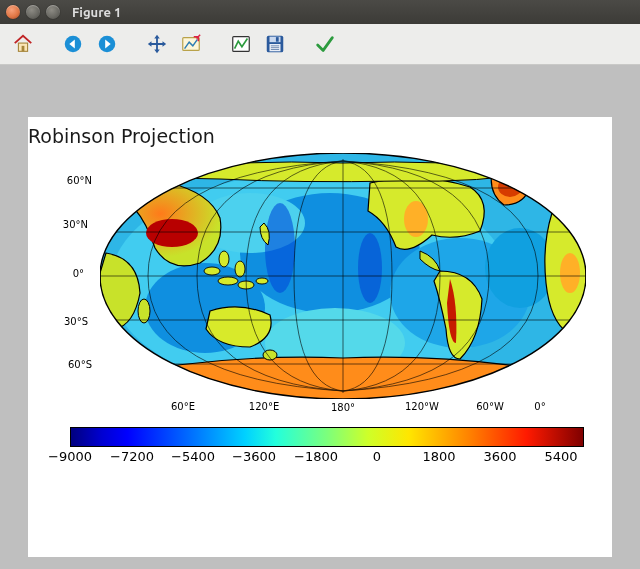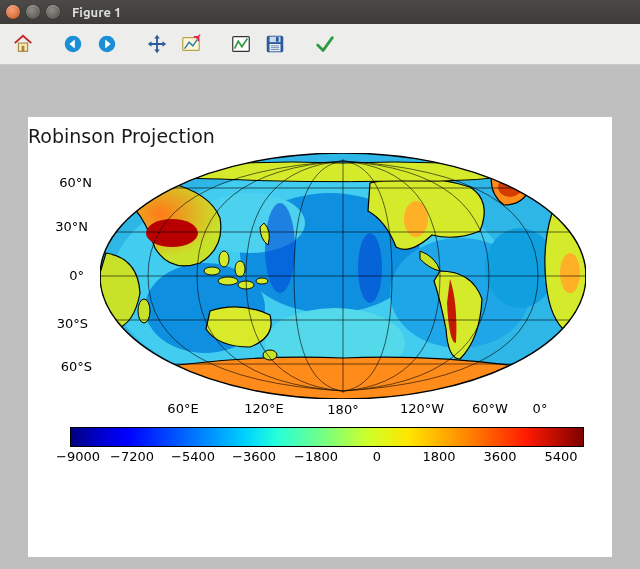--- a/index.html
+++ b/index.html
@@ -10,21 +10,21 @@
   .wb-min  { background:radial-gradient(circle at 40% 35%,#8e8c85,#6b6a64 55%,#4a4944);} 
   .wb-max  { background:radial-gradient(circle at 40% 35%,#8e8c85,#6b6a64 55%,#4a4944);} 
   .toolbar { height:40px; background:#ededeb; border-bottom:1px solid #c9c9c7; display:flex; align-items:center; padding:0 8px; gap:4px; }
   .tbtn { width:30px; height:30px; display:flex; align-items:center; justify-content:center; border-radius:3px; cursor:pointer; }
   .tsep { width:12px; }
   .canvas { flex:1; background:#bfbfbf; position:relative; }
   .plot { position:absolute; left:28px; top:52px; width:584px; height:440px; background:#fff; box-sizing:border-box; }
   .title { position:absolute; top:8px; left:0; width:100%; text-align:left; font-family:"DejaVu Sans",sans-serif; font-size:19px; color:#1a1a1a; }
   .maparea { position:absolute; left:72px; top:36px; width:486px; height:246px; }
   .mapsvg { width:100%; height:100%; }
-  .ticklab { position:absolute; font-size:13px; color:#000; font-family:"DejaVu Sans",sans-serif; }
+  .ticklab { position:absolute; font-size:10px; color:#000; font-family:"DejaVu Sans",sans-serif; }
   .cbar { position:absolute; left:42px; top:310px; width:512px; height:18px; border:1px solid #000; }
   .cblab { position:absolute; font-size:13px; color:#000; font-family:"DejaVu Sans",sans-serif; transform:translateX(-50%); }
 </style>
 </head>
 <body>
 
 <div class="window">
   <div class="titlebar">
     <span class="wb wb-close"></span>
     <span class="wb wb-min"></span>
@@ -213,21 +213,21 @@
       <div class="ticklab" style="left:315px; top:285px; transform:translateX(-50%);">180°</div>
       <div class="ticklab" style="left:394px; top:284px; transform:translateX(-50%);">120°W</div>
       <div class="ticklab" style="left:462px; top:284px; transform:translateX(-50%);">60°W</div>
       <div class="ticklab" style="left:512px; top:284px; transform:translateX(-50%);">0°</div>
 
       <div class="cbar">
         <svg width="512" height="18" viewBox="0 0 512 18" preserveAspectRatio="none">
           <rect x="0" y="0" width="512" height="18" fill="url(#jet)"></rect>
         </svg>
       </div>
-      <div class="cblab" style="left:50px;  top:332px;">−9000</div>
+      <div class="cblab" style="left:42px;  top:332px;">−9000</div>
       <div class="cblab" style="left:104px; top:332px;">−7200</div>
       <div class="cblab" style="left:165px; top:332px;">−5400</div>
       <div class="cblab" style="left:226px; top:332px;">−3600</div>
       <div class="cblab" style="left:288px; top:332px;">−1800</div>
       <div class="cblab" style="left:349px; top:332px;">0</div>
       <div class="cblab" style="left:411px; top:332px;text-align:center;">1800</div>
       <div class="cblab" style="left:472px; top:332px;">3600</div>
       <div class="cblab" style="left:533px; top:332px;">5400</div>
     </div>
   </div>

